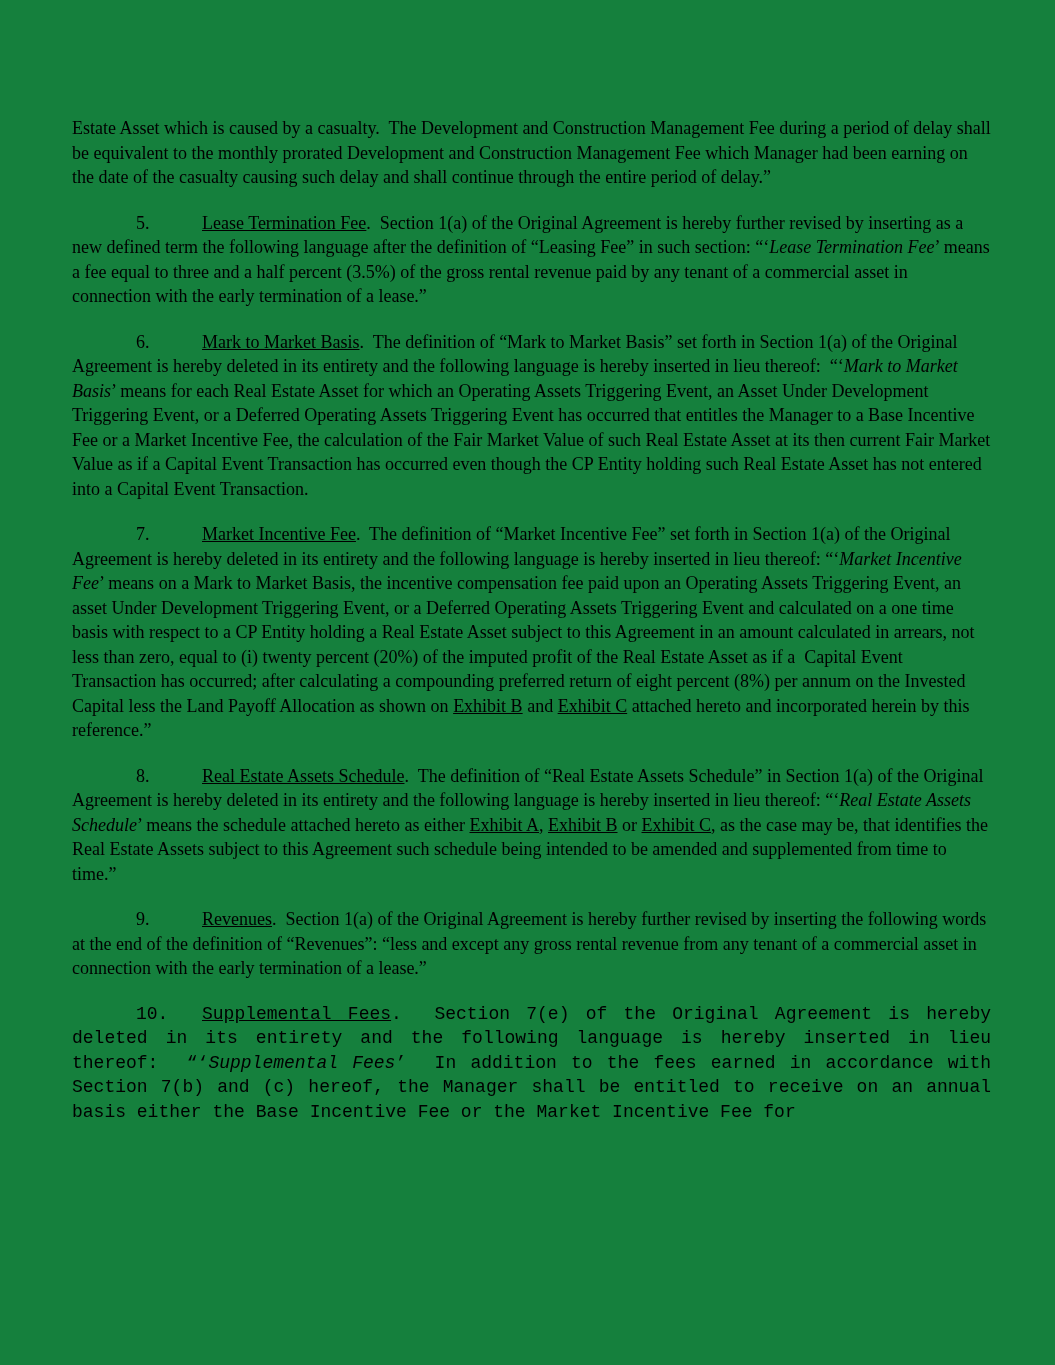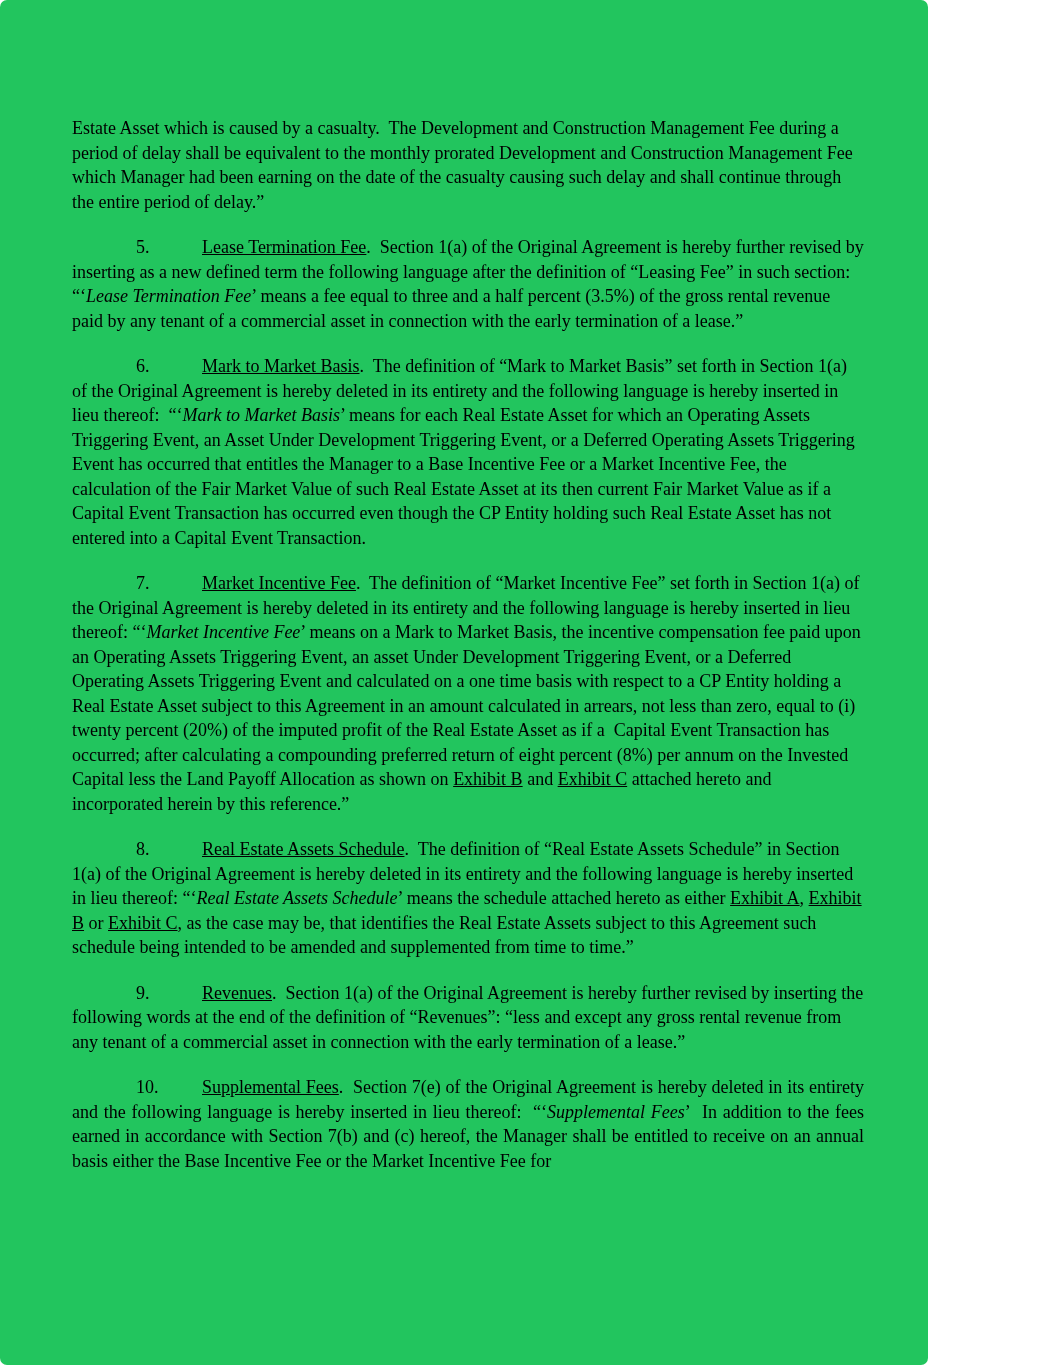--- a/index.html
+++ b/index.html
@@ -2,46 +2,46 @@
 <html><head>
 <meta charset="utf-8">
 <style>
   html, body {
     margin: 0;
     padding: 0;
     background: #ffffff;
   }
   .page {
     position: relative;
-    width: 928px;
+    width: 1055px;
     height: 1365px;
-    background: #22c55e;
+    background: #15803d;
     color: #000000;
     box-sizing: border-box;
     overflow: hidden;
     font-family: "Liberation Serif", "DejaVu Serif", serif;
     font-size: 18px;
     line-height: 24.5px;
-    border-radius: 7px;
   }
   .content {
     position: absolute;
     top: 116px;
     left: 72px;
     right: 64px;
   }
   .para {
     margin: 0 0 21px 0;
     text-align: left;
   }
   .para.indented {
     text-indent: 64px;
   }
   .para.justify {
     text-align: justify;
+    font-family: Liberation Mono, monospace;
   }
   .num {
     display: inline-block;
     width: 66px;
     text-indent: 0;
   }
   .run.u {
     text-decoration: underline;
   }
   .run.i {

